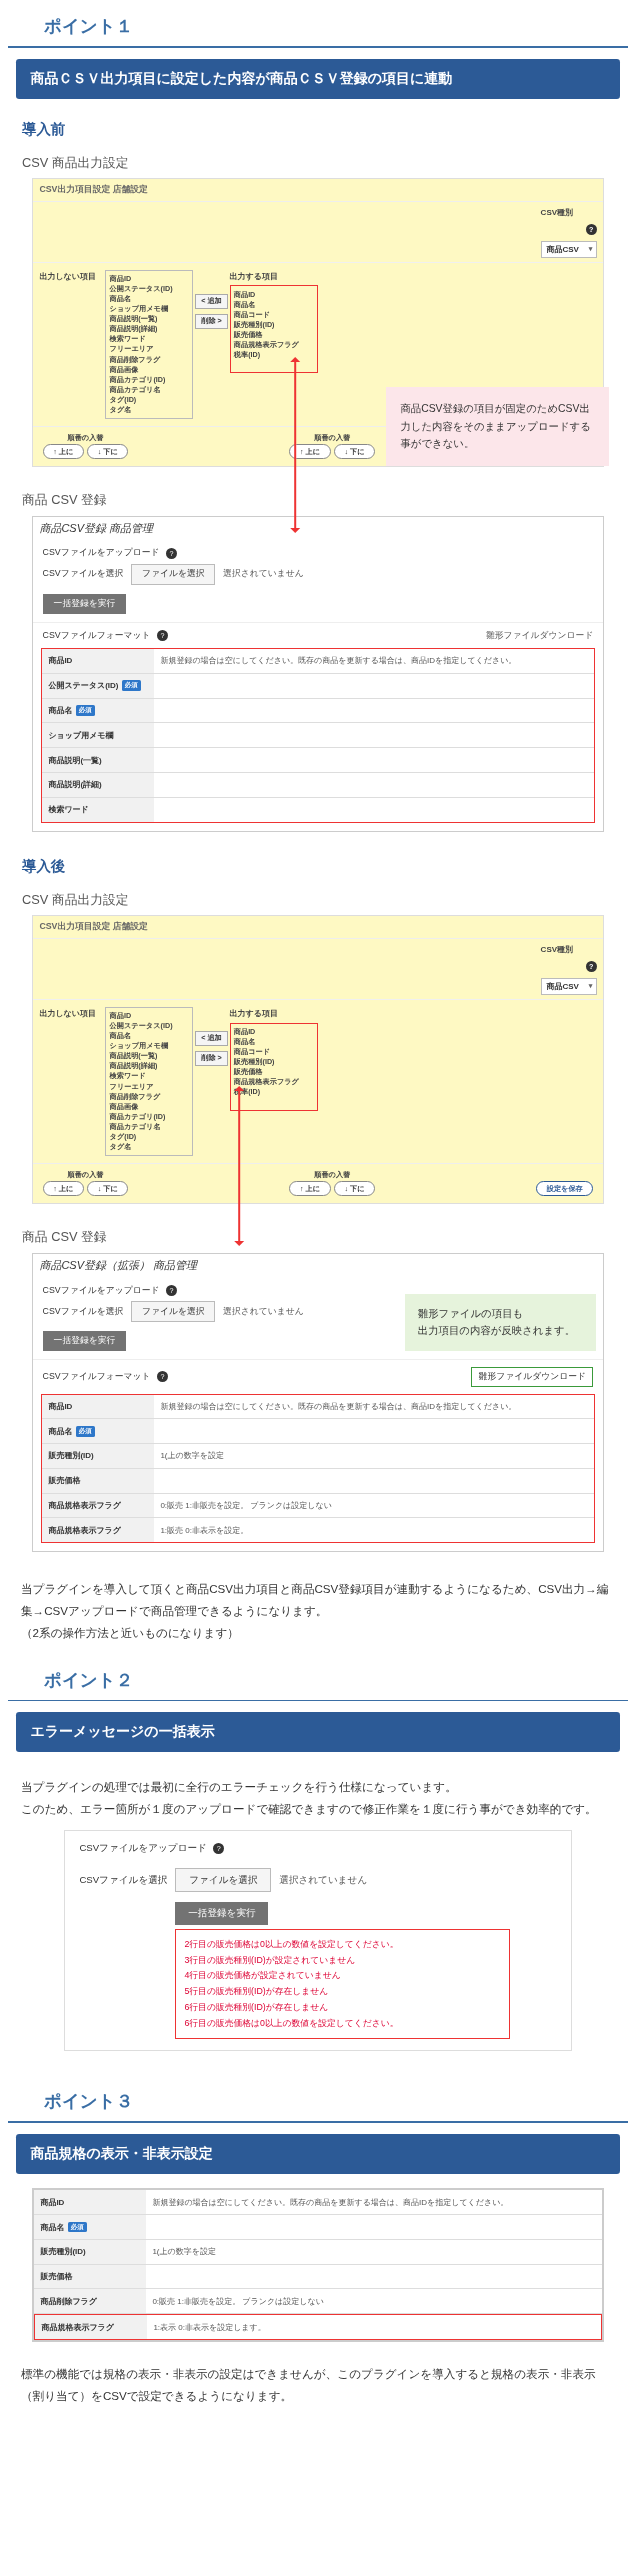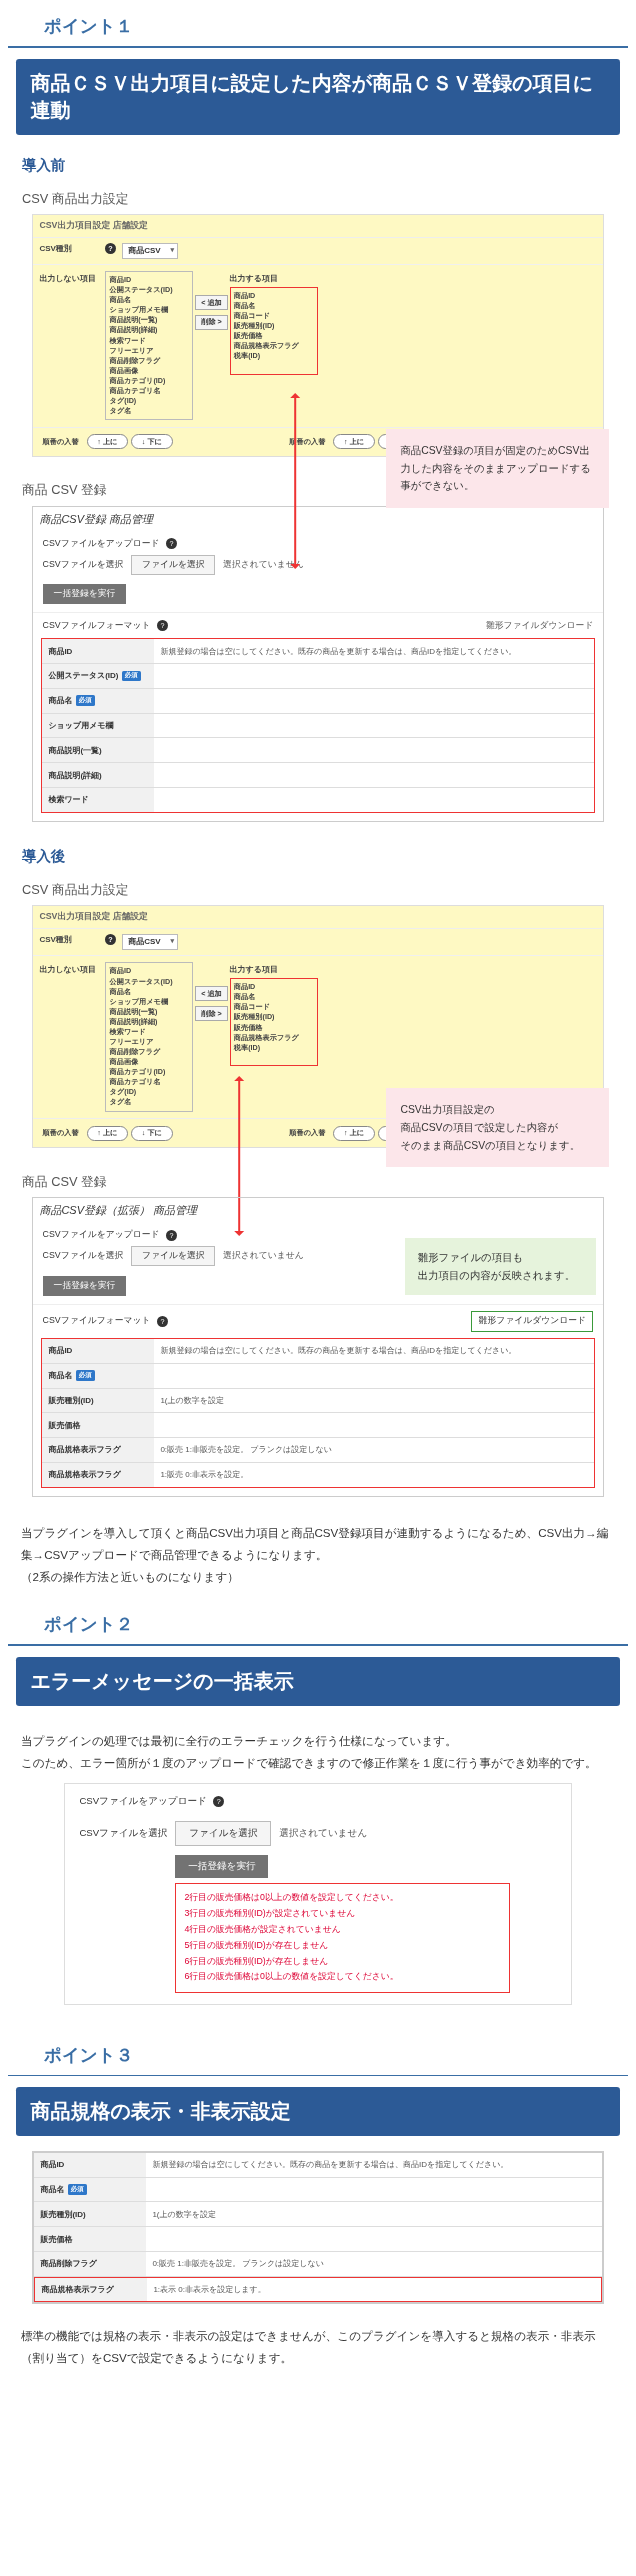--- a/index.html
+++ b/index.html
@@ -1,46 +1,46 @@
 <!DOCTYPE html>
 <html style="font-size:12.8px"><head>
 <meta charset="utf-8">
 <style>
   * { margin: 0; padding: 0; box-sizing: border-box; font-family: "Hiragino Kaku Gothic ProN", "Meiryo", sans-serif; }
   body { background: #fff; width: 636px; margin: 0 auto; color: #333; font-size: 11px; }
 
   .sec-title { font-size: 17.5px; color: #3a6ea5; font-weight: bold; padding: 14.4px 16px 8px; margin-left: 28px; }
   .divider { height: 1.6px; background: #3a6ea5; margin: 0 8px 11px; }
 
-  .banner { background: #2c5a96; color: #fff; font-size: 20px; font-weight: bold; padding: 11px 14.4px; margin: 0 16px 14.4px; border-radius: 3.2px; }
+  .banner { background: #2c5a96; color: #fff; font-size: 14px; font-weight: bold; padding: 11px 14.4px; margin: 0 16px 14.4px; border-radius: 3.2px; }
 
   .sub-heading { font-size: 14.4px; color: #2c5a96; font-weight: bold; padding: 6.4px 22px; }
 
   .gray-title { font-size: 12.8px; color: #555; padding: 9.6px 22px 6.4px; }
 
   .panel { margin: 0 22px 8px; border: 0.8px solid #ccc; }
   .panel-img { margin: 0 32px 8px; border: 0.8px solid #ddd; background:#fef9c3; font-size:8px;font-weight:bold; }
 
   .crumb { font-size: 8.8px; color: #666; padding:4.8px 6.4px; border-bottom:0.8px solid #eee; }
 
-  .cfg-row { display:flex; align-items:flex-start; padding:4.8px 6.4px; gap:6.4px; border-bottom:0.8px solid #f0f0f0;}
+  .cfg-row { display:flex; align-items:flex-end; padding:4.8px 6.4px; gap:6.4px; border-bottom:0.8px solid #f0f0f0;flex-direction:column;}
   .cfg-lbl { font-size:8px; width:56px; color:#444;}
   .select-look { border:0.8px solid #bbb; padding:1.6px 14.4px 1.6px 4.8px; font-size:8px; background:#fff; position:relative; display:inline-block; min-width:56px;}
   .select-look::after{content:"▾"; position:absolute; right:3.2px; top:1.6px; font-size:7.2px; color:#666;}
   .help-q { display:inline-flex; width:11px; height:11px; border-radius:50%; background:#333; color:#fff; font-size:7.2px; align-items:center; justify-content:center; margin-left:3.2px;}
 
   .opt-cols { display:flex; padding:6.4px; gap:2px; align-items:flex-start;}
   .opt-col-lbl { font-size:8px; color:#444; width:64px; padding-top:1.6px;}
   .opt-list { border:0.8px solid #bbb; width:88px; min-height:88px; font-size:7.2px; padding:3.2px; line-height:1.4; color:#444;}
   .opt-list.red { border:1.6px solid #e33; }
   .mid-btns { display:flex; flex-direction:column; gap:4.8px; padding-top:24px;}
   .mid-btn { border:0.8px solid #aaa; background:#f5f5f5; font-size:7.2px; padding:1.6px 4.8px; text-align:center;}
 
   .foot-btns { display:flex; justify-content:space-between; padding:6.4px 9.6px; border-top:0.8px solid #eee;}
-  .foot-half { display:flex; flex-direction:row; gap:8px; align-items:center;}
+  .foot-half { display:flex; flex-direction:column; gap:1px; align-items:center;}
   .foot-cap { font-size:7.2px; color:#444;}
   .pill-btn { border:0.8px solid #888; border-radius:8px; font-size:7.2px; padding:1.6px 9.6px; background:#fff;}
   .pill-btn.blue { border-color:#2c5a96; color:#2c5a96;}
 
   .note-pink { background:#fce6ea; color:#333; font-size:10.4px; padding:12.8px 14.4px; width:223px; line-height:1.7; position:absolute; }
   .note-green { background:#e6f3dc; color:#333; font-size:10.4px; padding:11px 12.8px; width:191px; line-height:1.7; position:absolute; }
   .v-arrow { position:absolute; left:50%; width:1.6px; background:#e33; transform:translateX(-50%);}
   .v-arrow::before,.v-arrow::after{content:"";position:absolute;left:50%;transform:translateX(-50%);border:5.6px solid transparent;}
   .v-arrow::before{top:-9.6px;border-bottom-color:#e33;}
   .v-arrow::after{bottom:-9.6px;border-top-color:#e33;}
@@ -142,21 +142,21 @@
         <span class="pill-btn">↑ 上に</span>
         <span class="pill-btn">↓ 下に</span>
       </div>
     </div>
     <div class="foot-half" style="justify-content:flex-end;">
       <span class="pill-btn blue">設定を保存</span>
     </div>
   </div>
 </div>
 
-<div class="note-pink" style="right:27px; top:215px;">商品CSV登録の項目が固定のためCSV出力した内容をそのままアップロードする事ができない。</div>
+<div class="note-pink" style="right:27px; top:209px;">商品CSV登録の項目が固定のためCSV出力した内容をそのままアップロードする事ができない。</div>
 
 <div class="v-arrow" style="height:167px; top:183px; left:295px;"></div>
 </div>
 
 <div class="gray-title">商品 CSV 登録</div>
 <div class="panel" style="margin-left:32px;margin-right:32px;">
   <div class="reg-head">商品CSV登録  商品管理</div>
   <div class="upload-box">
     <div style="font-size:8.8px;display:flex;align-items:center;gap:3.2px;">
       <span>CSVファイルをアップロード</span>
@@ -270,23 +270,20 @@
         <span class="pill-btn">↑ 上に</span>
         <span class="pill-btn">↓ 下に</span>
       </div>
     </div>
     <div class="foot-half" style="justify-content:flex-end;">
       <span class="pill-btn blue">設定を保存</span>
     </div>
   </div>
 </div>
 
-<div class="note-pink" style="right:27px; top:183px; white-space:pre-line;">CSV出力項目設定の
-商品CSVの項目で設定した内容が
-そのまま商品CSVの項目となります。</div>
 <div class="v-arrow" style="height:151px; top:175px; left:239px;"></div>
 </div>
 
 <div class="gray-title">商品 CSV 登録</div>
 <div class="section-wrap">
 <div class="panel" style="margin-left:32px;margin-right:32px;">
   <div class="reg-head">商品CSV登録（拡張）  商品管理</div>
   <div class="upload-box">
     <div style="font-size:8.8px;display:flex;align-items:center;gap:3.2px;">
       <span>CSVファイルをアップロード</span>

